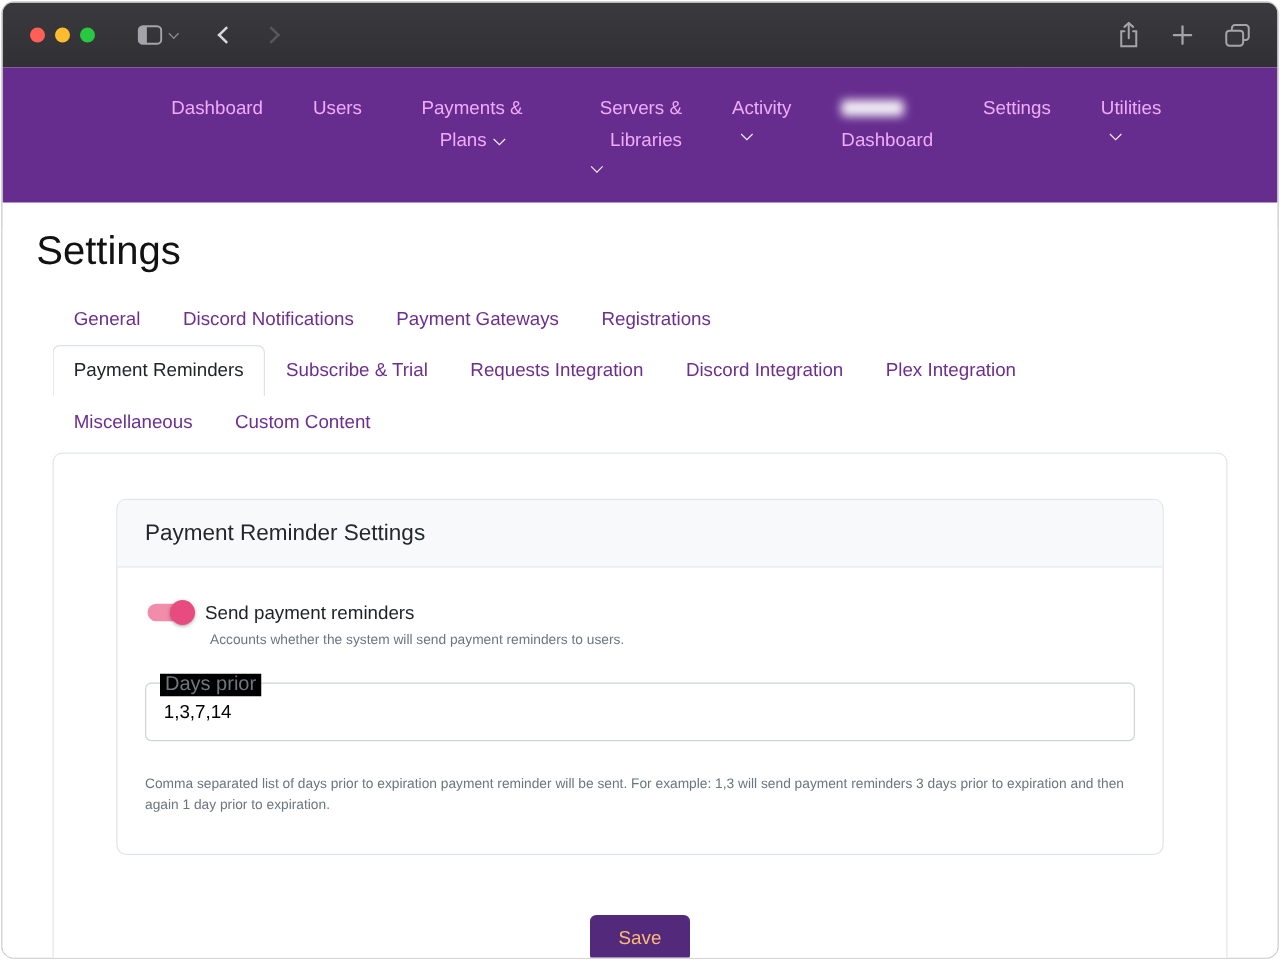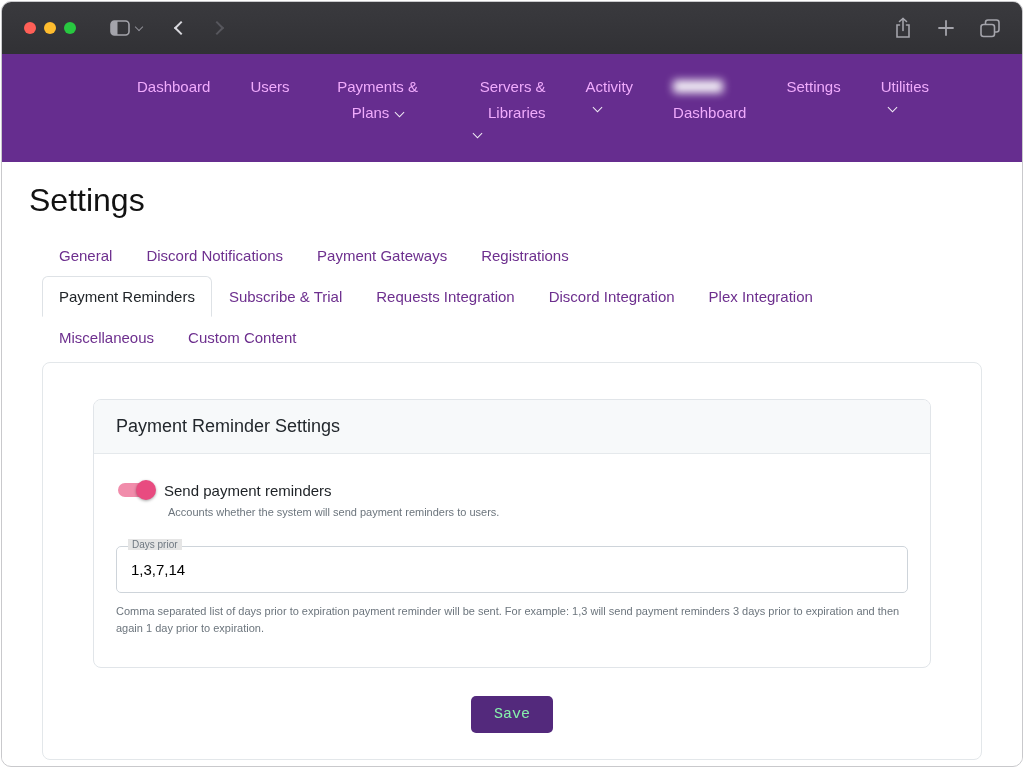--- a/index.html
+++ b/index.html
@@ -59,33 +59,33 @@
 
   .toggle-row { display:flex; align-items:center; gap:8px; }
   .switch { position:relative; width:40px; height:20px; flex:0 0 auto; cursor:pointer; }
   .switch .track { position:absolute; left:2px; top:3px; width:36px; height:14px; border-radius:7px; background:#f18cab; }
   .switch .thumb { position:absolute; right:0; top:0; width:20px; height:20px; border-radius:50%; background:#e84b80; box-shadow:0 1px 3px rgba(0,0,0,.35); }
   .toggle-label { font-size:15px; color:#1d2125; }
   .toggle-hint { margin:6px 0 0 52px; font-size:11px; color:#6c757d; }
 
   .field-wrap { position:relative; margin-top:28px; }
   .field-label {
-    position:absolute; top:-7px; left:12px; background:#e5e5e5; padding:0 4px;
-    font-size:10px; color:#6e7780;
+    position:absolute; top:-7px; left:12px; background:#000000; padding:0 4px;
+    font-size:16px; color:#6e7780;
   }
   .field-input {
     width:100%; height:47px; border:1px solid #ced4da; border-radius:5px;
     padding:0 14px; font-size:15px; color:#000000; font-family:inherit; outline:none; background:#fff;
   }
-  .field-hint { margin-top:10px; font-size:11px; color:#6c757d; line-height:1.55; max-width:790px; }
+  .field-hint { margin-top:26px; font-size:11px; color:#6c757d; line-height:1.55; max-width:790px; }
 
   .save-area { text-align:center; margin-top:28px; }
   .save-btn {
-    background:#53297c; color:#86efac; border:none; border-radius:5px;
-    padding:10px 23px; font-size:15px; cursor:pointer; font-family:Liberation Mono, monospace;
+    background:#53297c; color:#fdba74; border:none; border-radius:5px;
+    padding:10px 23px; font-size:15px; cursor:pointer; font-family:Liberation Sans, sans-serif;margin-top:20px;
   }
 </style>
 </head>
 <body>
 
 <div class="window">
 
   <div class="chrome">
     <div class="lights">
       <span class="light" style="background:#ff5f57"></span>

